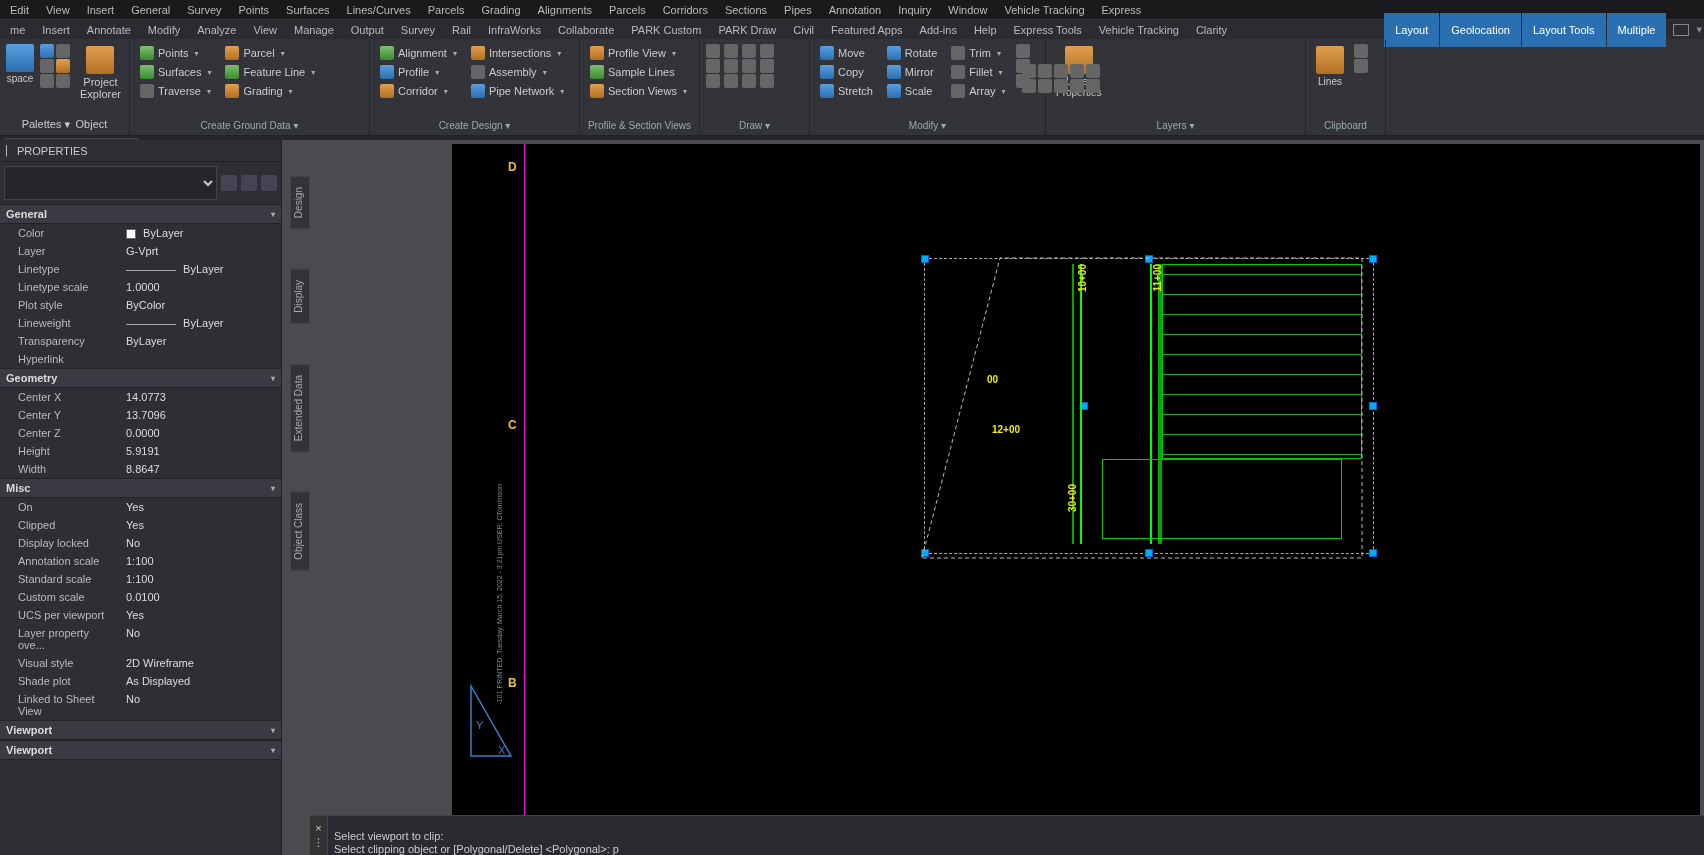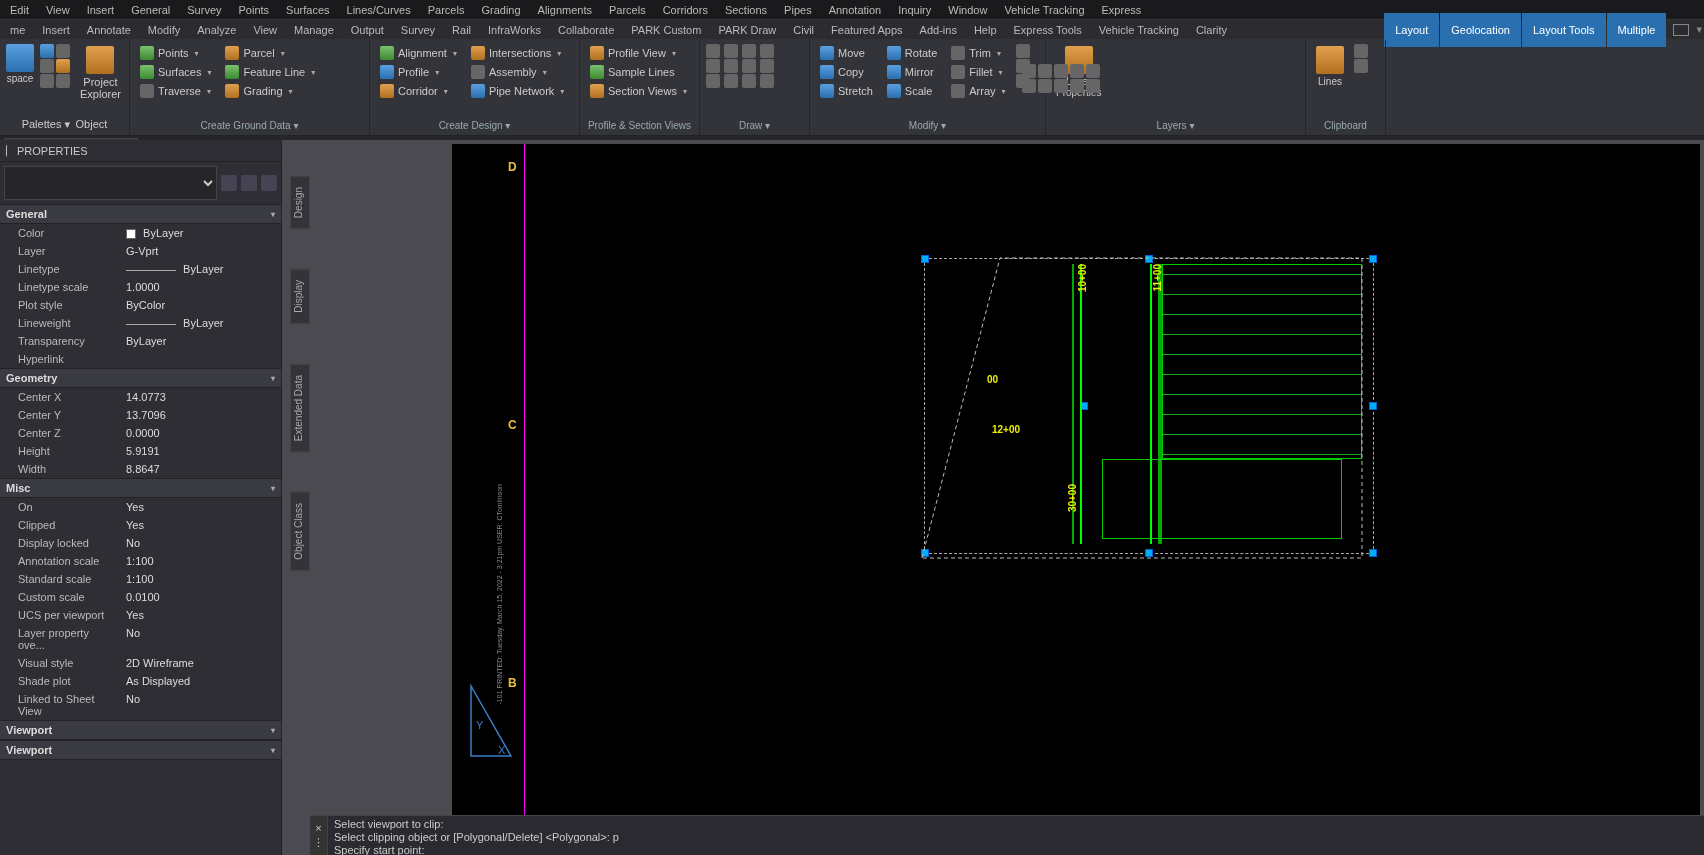--- a/index.html
+++ b/index.html
@@ -51,21 +51,21 @@
 .rowlabel{position:absolute;left:56px;color:#e8c040;font-size:12px;font-weight:bold}
 .viewport-box{position:absolute;left:472px;top:114px;width:450px;height:296px;border:1px dashed #aaa}
 .grip{position:absolute;width:8px;height:8px;background:#0af;border:1px solid #06c}
 .drawing{position:absolute;left:560px;top:120px;width:350px;height:300px}
 .drawing .road{position:absolute;left:60px;top:0;width:90px;height:280px;background:linear-gradient(90deg,#0a0 0,#0a0 2px,transparent 2px,transparent 8px,#0f0 8px,#0f0 10px,transparent 10px,transparent 78px,#0f0 78px,#0f0 80px,transparent 80px,transparent 86px,#0a0 86px,#0a0 88px)}
 .drawing .hline{position:absolute;left:150px;height:1px;background:#2a2}
 .drawing .sta{position:absolute;color:#ee0;font-size:10px;font-weight:bold}
 .drawing .redline{position:absolute;left:150px;top:30px;width:200px;height:2px;border-top:1px dashed #f22}
 .cmdline{position:absolute;left:310px;right:0;bottom:0;height:40px;background:#2a2a30;border-top:1px solid #444;display:flex}
 .cmdline .cx{width:18px;background:#333;color:#aaa;display:flex;flex-direction:column;align-items:center;justify-content:center;gap:2px;border-right:1px solid #444}
-.cmdtext{flex:1;padding:2px 6px;font-family:Consolas,monospace;font-size:11px;color:#ccc;line-height:13px;white-space:pre}
+.cmdtext{flex:1;padding:14px 6px;font-family:Consolas,monospace;font-size:11px;color:#ccc;line-height:13px;white-space:pre}
 .ucs{position:absolute;left:14px;bottom:54px;width:46px;height:80px}
 .ucs svg{overflow:visible}
 .vtext{position:absolute;left:44px;top:340px;writing-mode:vertical-rl;transform:rotate(180deg);font-size:7px;color:#888}
 </style>
 </head>
 <body>
 
 <div class="top-menu">
   <span class="mi">Edit</span>
   <span class="mi">View</span>

